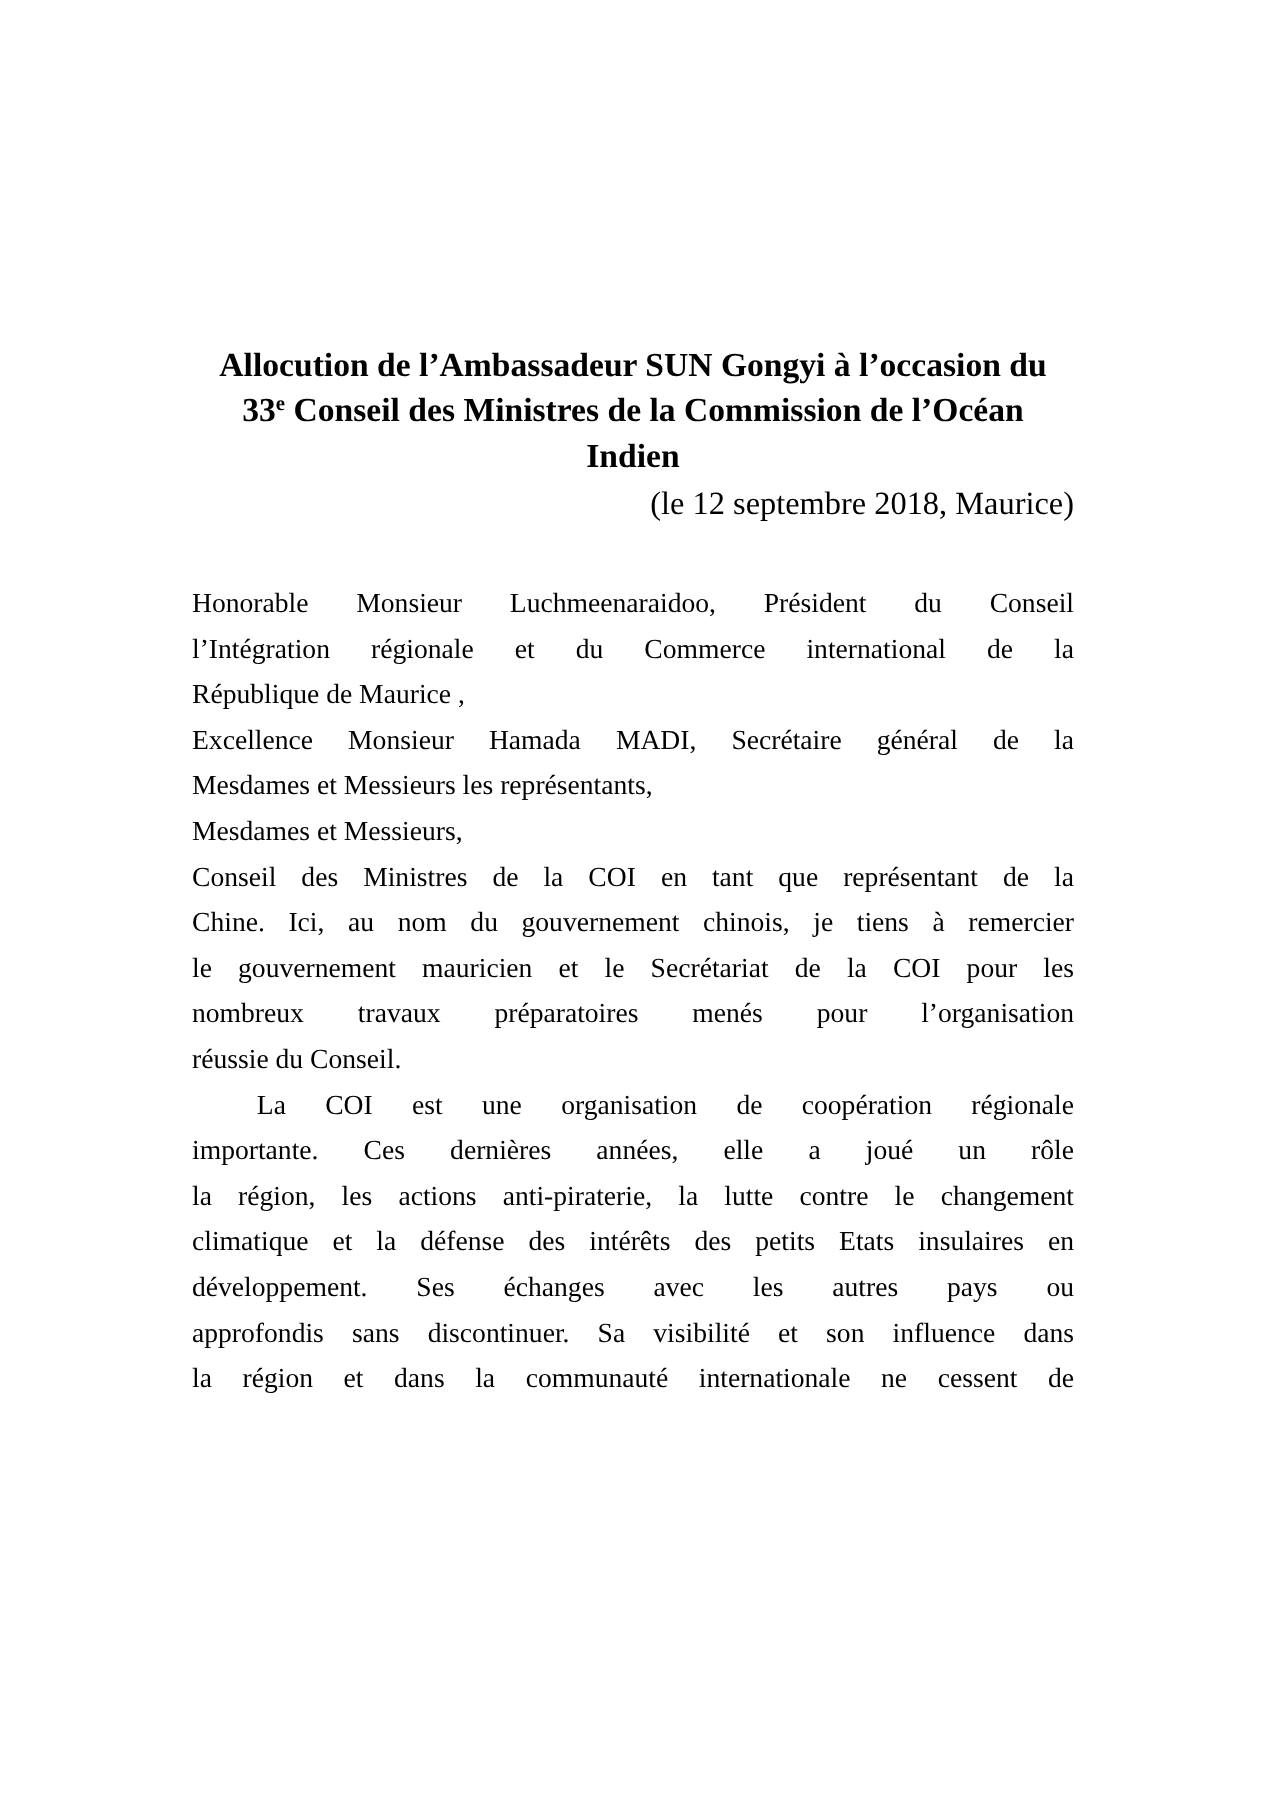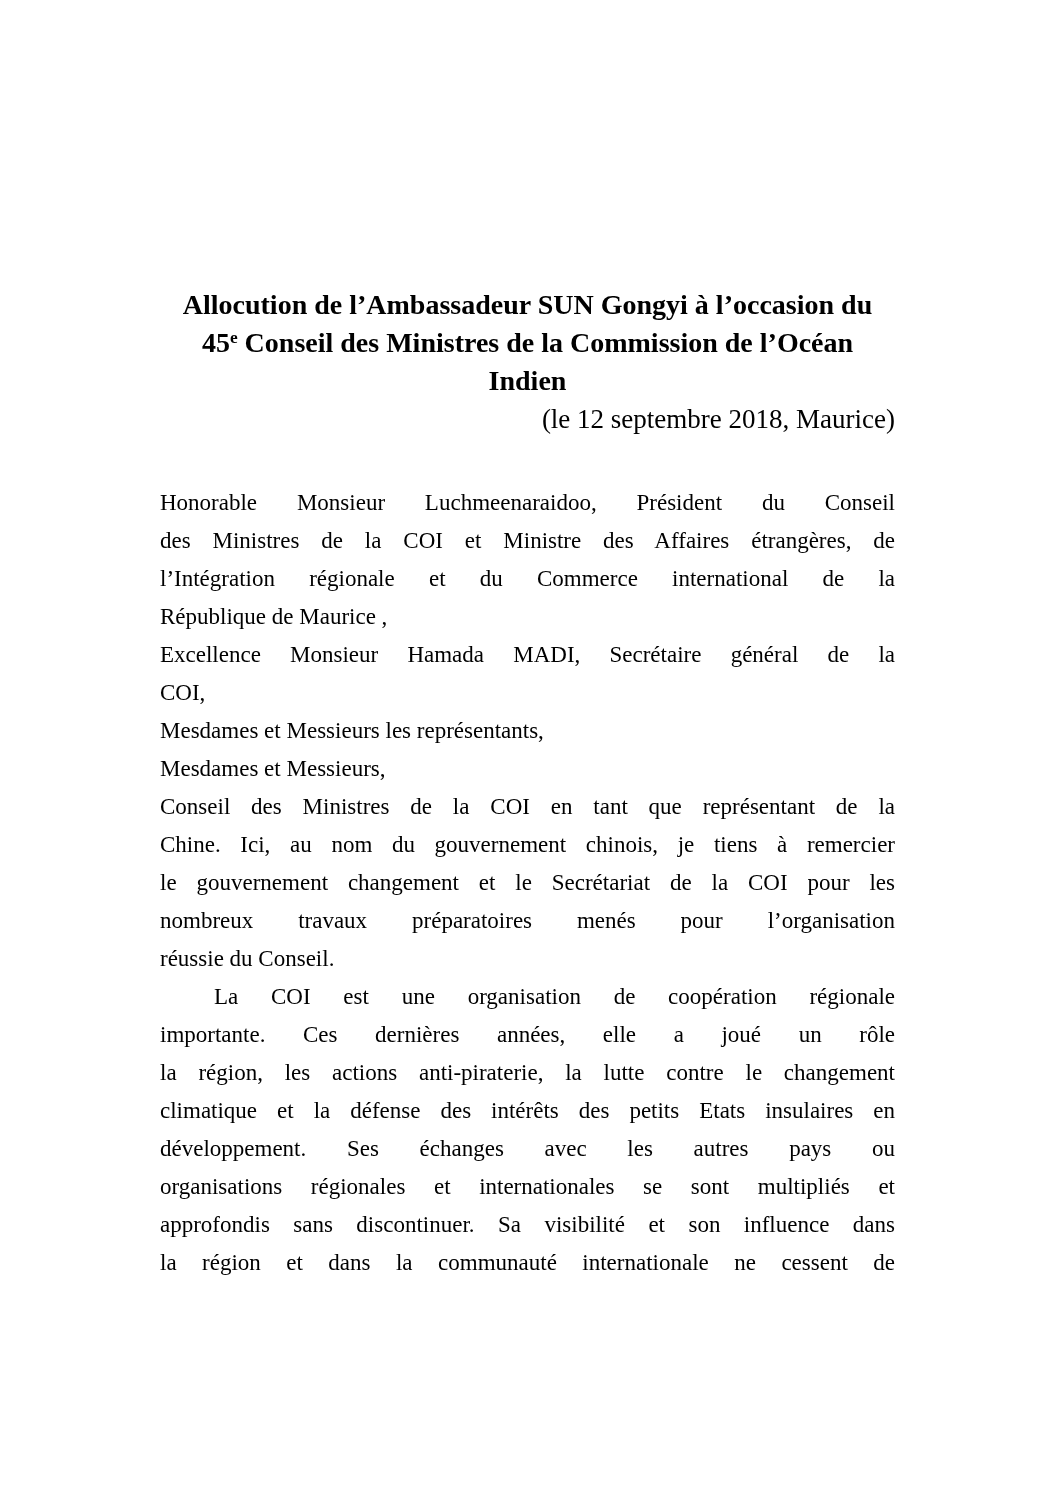--- a/index.html
+++ b/index.html
@@ -43,42 +43,39 @@
     vertical-align: baseline;
   }
 </style>
 </head>
 <body>
 
 <div class="page">
 
   <div>
     <div class="title-line">Allocution de l’Ambassadeur SUN Gongyi à l’occasion du</div>
-    <div class="title-line"><span>45</span><sup>e</sup><span> Conseil des Ministres de la Commission de l’Océan</span></div>
+    <div class="title-line"><span>33</span><sup>e</sup><span> Conseil des Ministres de la Commission de l’Océan</span></div>
     <div class="title-line">Indien</div>
     <div class="date-line">(le 12 septembre 2018, Maurice)</div>
   </div>
 
   <div class="body-block">
     <div class="line jl">Honorable Monsieur Luchmeenaraidoo, Président du Conseil</div>
-    <div class="line jl">des Ministres de la COI et Ministre des Affaires étrangères, de</div>
     <div class="line jl">l’Intégration régionale et du Commerce international de la</div>
     <div class="line">République de Maurice ,</div>
     <div class="line jl">Excellence Monsieur Hamada MADI, Secrétaire général de la</div>
-    <div class="line">COI,</div>
     <div class="line">Mesdames et Messieurs les représentants,</div>
     <div class="line">Mesdames et Messieurs,</div>
     <div class="line jl">Conseil des Ministres de la COI en tant que représentant de la</div>
     <div class="line jl">Chine. Ici, au nom du gouvernement chinois, je tiens à remercier</div>
-    <div class="line jl">le gouvernement changement et le Secrétariat de la COI pour les</div>
+    <div class="line jl">le gouvernement mauricien et le Secrétariat de la COI pour les</div>
     <div class="line jl">nombreux travaux préparatoires menés pour l’organisation</div>
     <div class="line">réussie du Conseil.</div>
     <div class="line jl indent">La COI est une organisation de coopération régionale</div>
     <div class="line jl">importante. Ces dernières années, elle a joué un rôle</div>
     <div class="line jl">la région, les actions anti-piraterie, la lutte contre le changement</div>
     <div class="line jl">climatique et la défense des intérêts des petits Etats insulaires en</div>
     <div class="line jl">développement. Ses échanges avec les autres pays ou</div>
-    <div class="line jl">organisations régionales et internationales se sont multipliés et</div>
     <div class="line jl">approfondis sans discontinuer. Sa visibilité et son influence dans</div>
     <div class="line jl">la région et dans la communauté internationale ne cessent de</div>
   </div>
 
 </div>
 
 </body></html>

